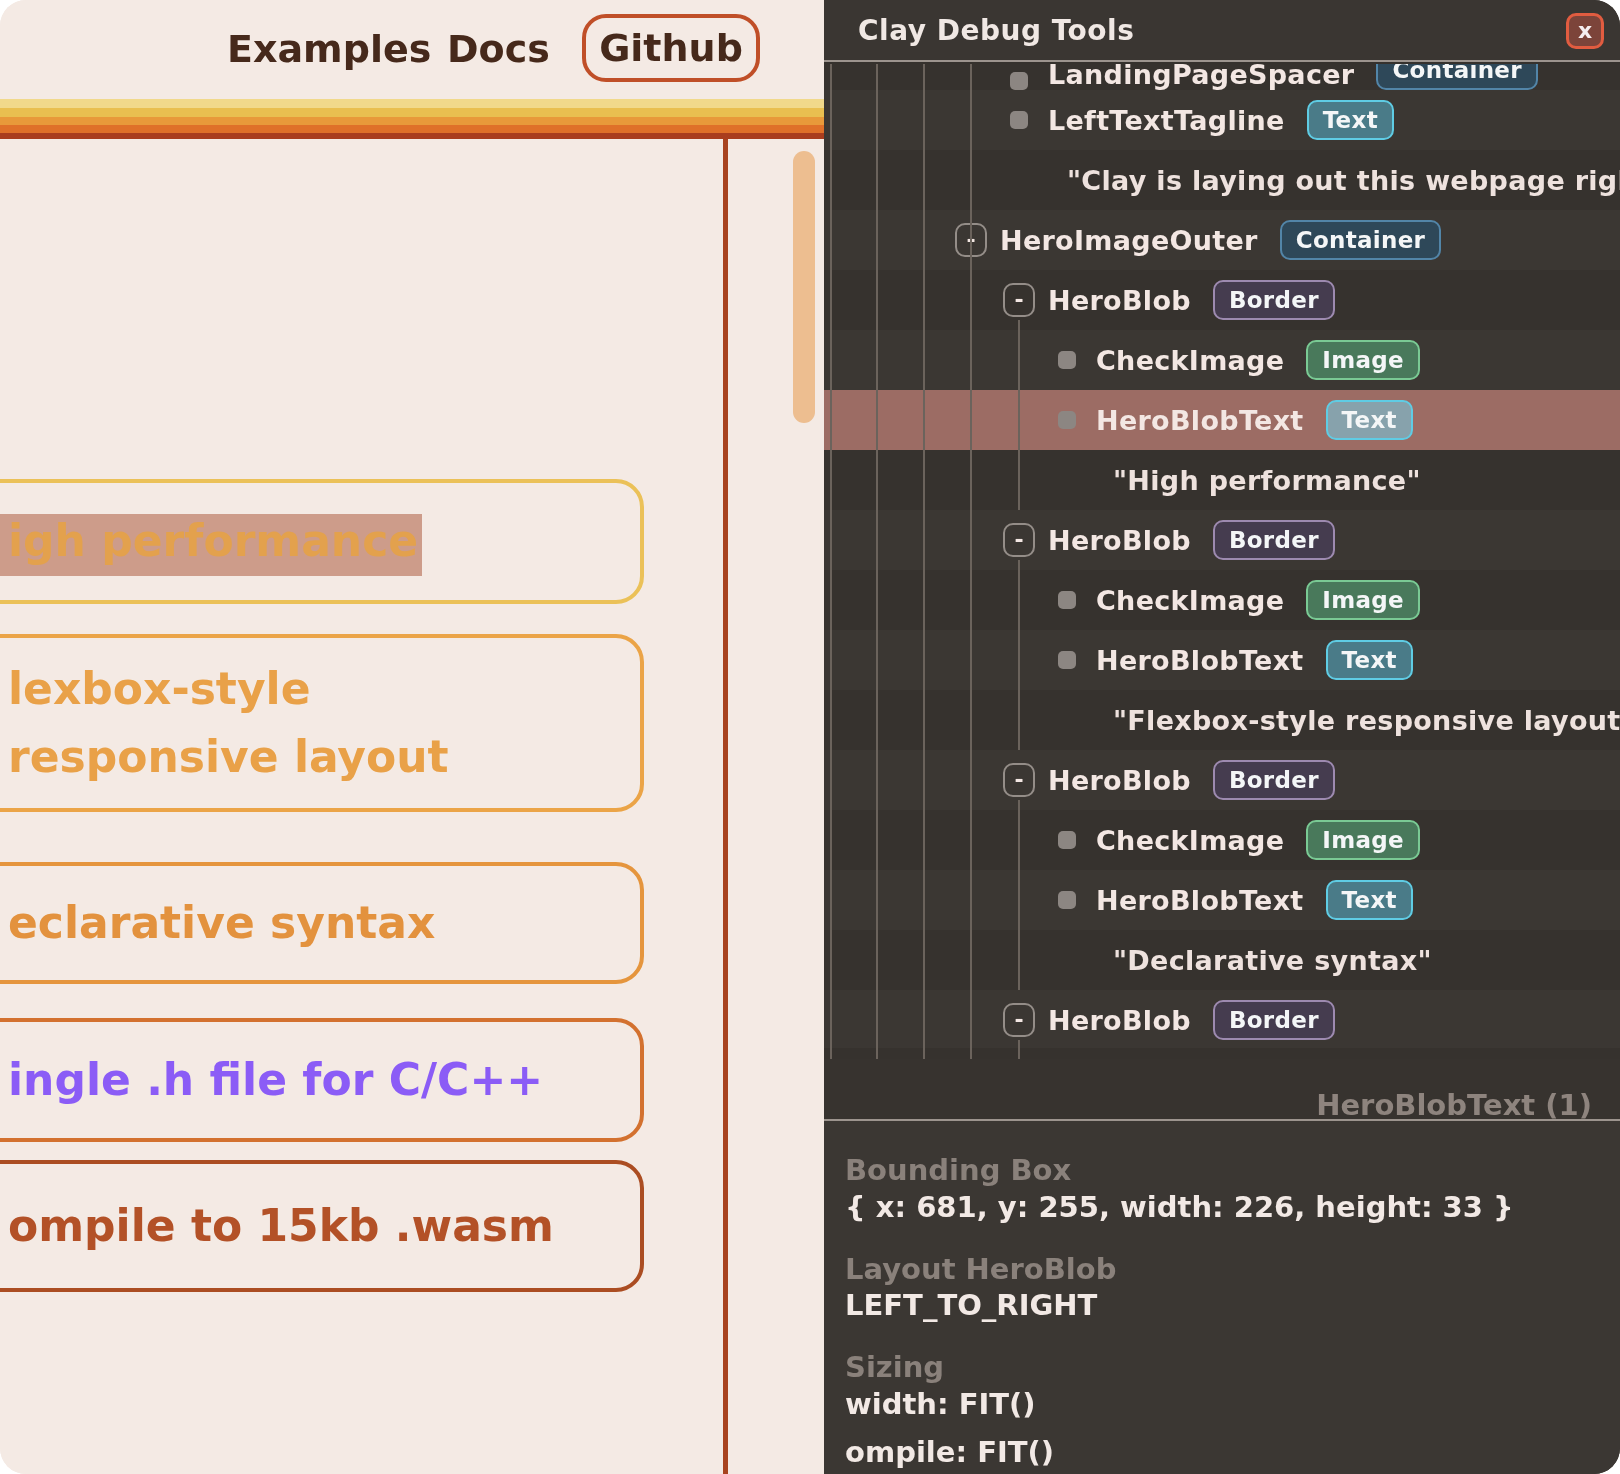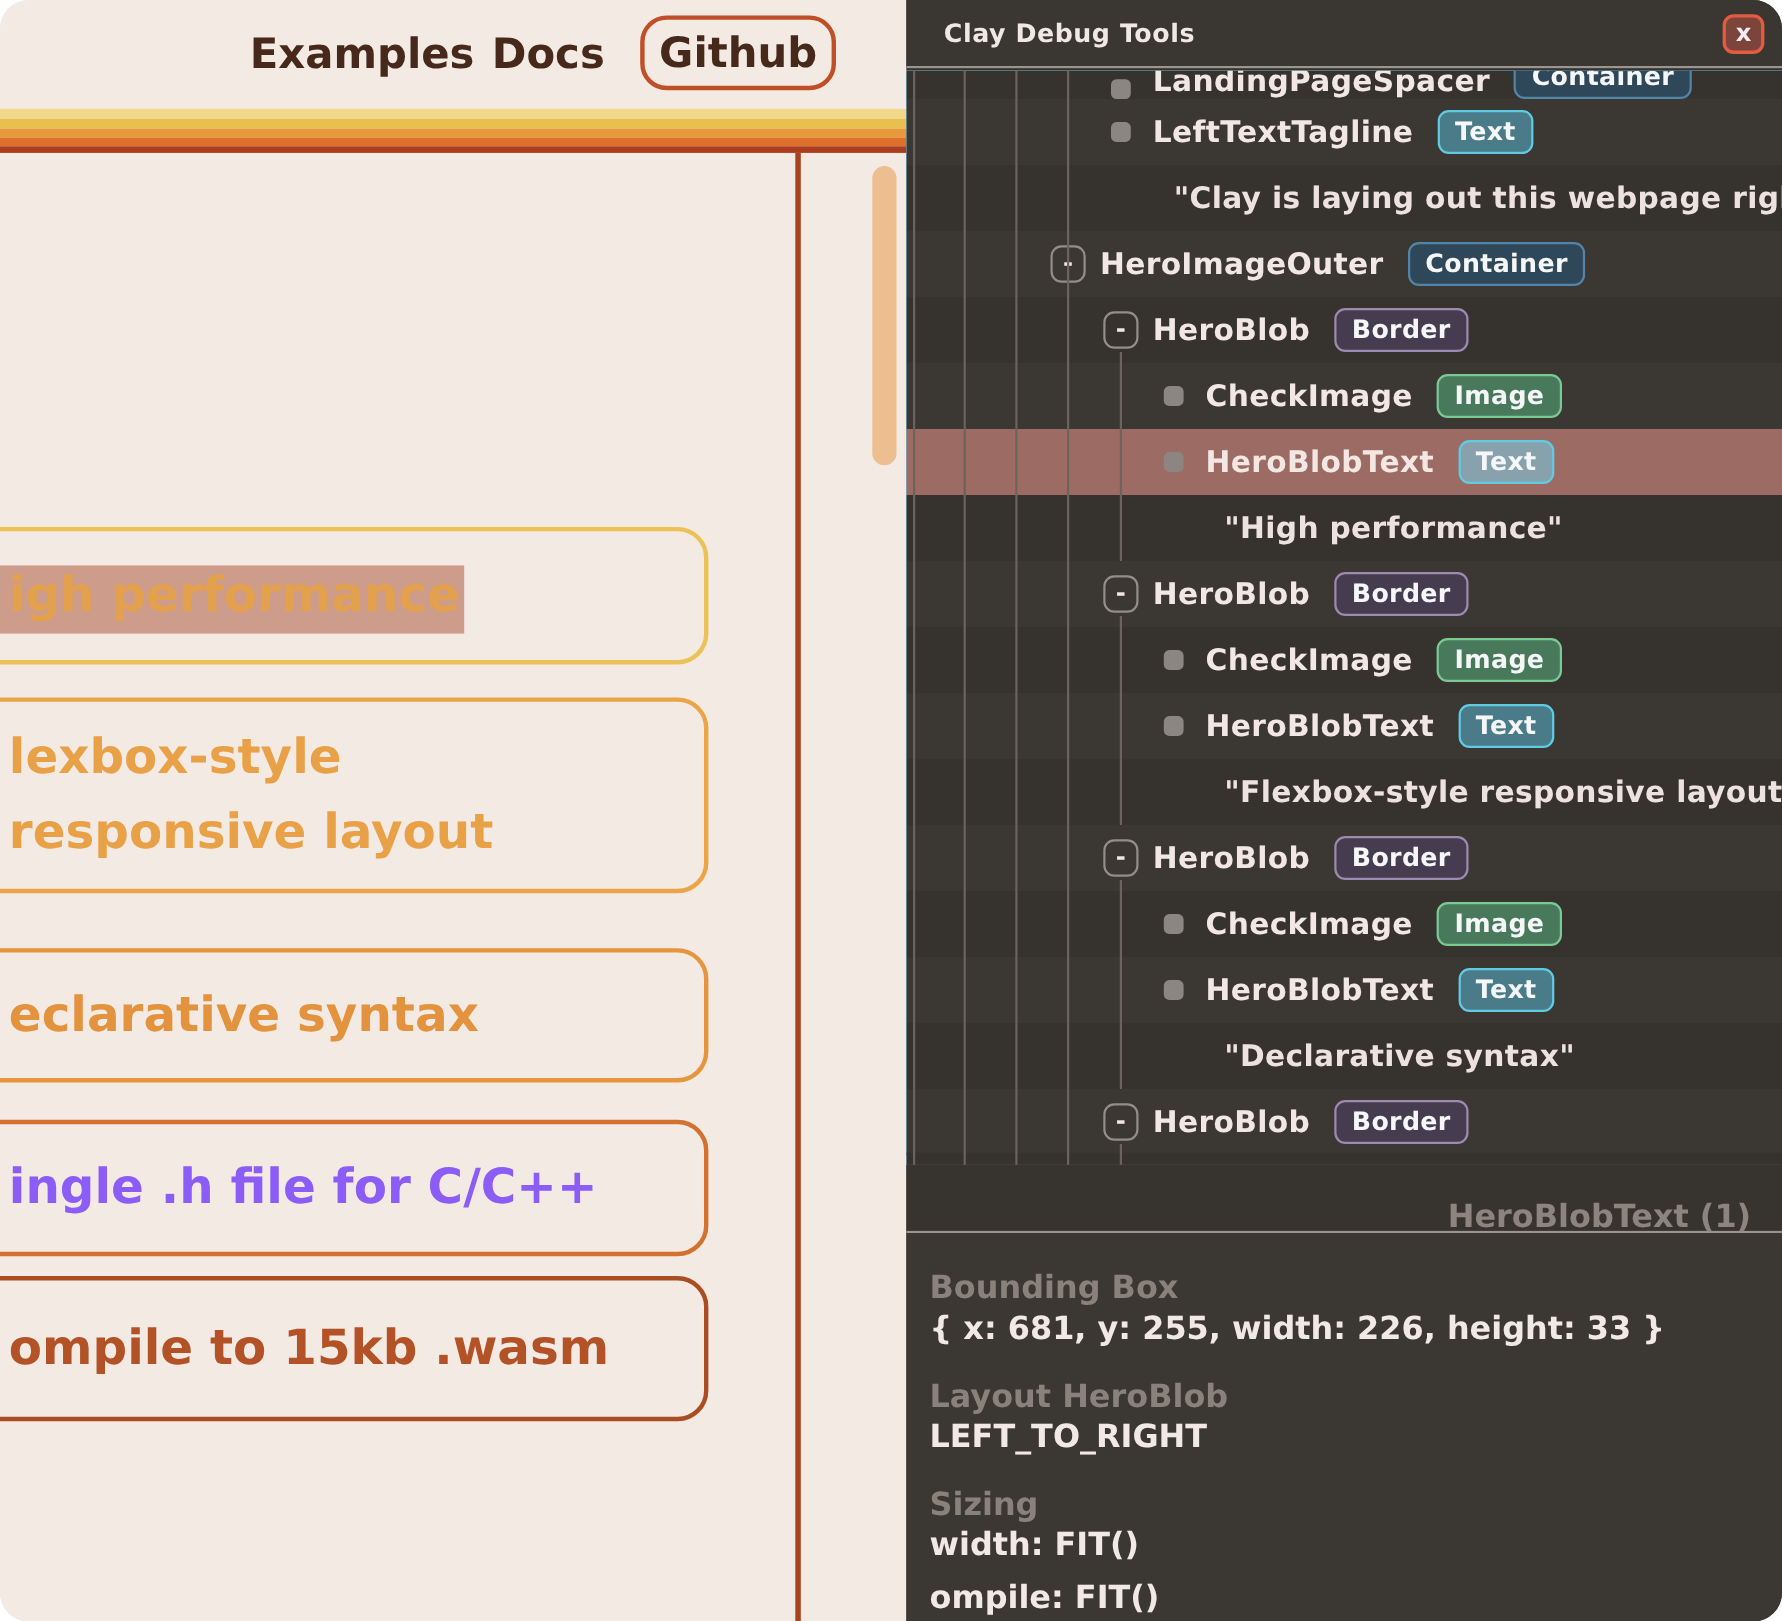--- a/index.html
+++ b/index.html
@@ -17,25 +17,25 @@
   .scroll-thumb{position:absolute;left:793px;top:151px;width:22px;height:272px;border-radius:11px;background:#edbe90;}
 
   .feature-box{position:absolute;left:-40px;width:684px;border:4px solid;border-radius:28px;background:transparent;
     display:flex;align-items:center;padding-left:44px;}
   .feature-text{font-size:44px;font-weight:600;line-height:1.55;position:relative;z-index:2;}
   .hl-overlay{position:absolute;left:36px;top:31px;width:422px;height:62px;background:#cd9c8a;z-index:1;}
 
   
   .panel{position:absolute;left:824px;top:0;width:796px;height:1474px;background:#35312d;}
   .panel-header{position:absolute;left:0;top:0;width:100%;height:62px;background:#3a3632;border-bottom:2px solid #9c948e;}
-  .panel-title{position:absolute;left:34px;top:0;height:74px;line-height:62px;font-size:23px;font-weight:600;color:#f0e8e4;letter-spacing:.5px;}
+  .panel-title{position:absolute;left:34px;top:0;height:74px;line-height:62px;font-size:28px;font-weight:600;color:#f0e8e4;letter-spacing:.5px;}
   .close-btn{position:absolute;left:742px;top:13px;width:38px;height:36px;background:#7c443a;border:3px solid #e15c40;border-radius:10px;
     display:flex;align-items:center;justify-content:center;color:#f5eef0;font-size:22px;font-weight:700;line-height:1;}
 
-  .tree{position:absolute;left:0;top:64px;width:100%;height:995px;overflow:hidden;background:#7dd3fc;text-align:right;}
+  .tree{position:absolute;left:0;top:64px;width:100%;height:995px;overflow:hidden;background:#8b5cf6;text-align:right;}
   .trow{position:absolute;left:0;width:100%;height:60px;display:flex;align-items:center;}
   .trow.a{background:#36322e;}
   .trow.b{background:#3b3733;}
   .trow.hl{background:#9c6c64;}
   .trow.partial{height:26px;overflow:hidden;align-items:flex-end;}
   .gapband{position:absolute;left:0;top:984px;width:100%;height:11px;background:#36322e;}
 
   .bullet{width:18px;height:18px;border-radius:5px;background:#8c8682;flex:0 0 auto;margin-right:20px;}
   .collapse-btn{width:32px;height:34px;border:2px solid #948d88;border-radius:10px;background:transparent;color:#f3e7e3;
     font-size:22px;font-weight:600;display:flex;align-items:center;justify-content:center;flex:0 0 auto;margin-right:13px;line-height:1;}

